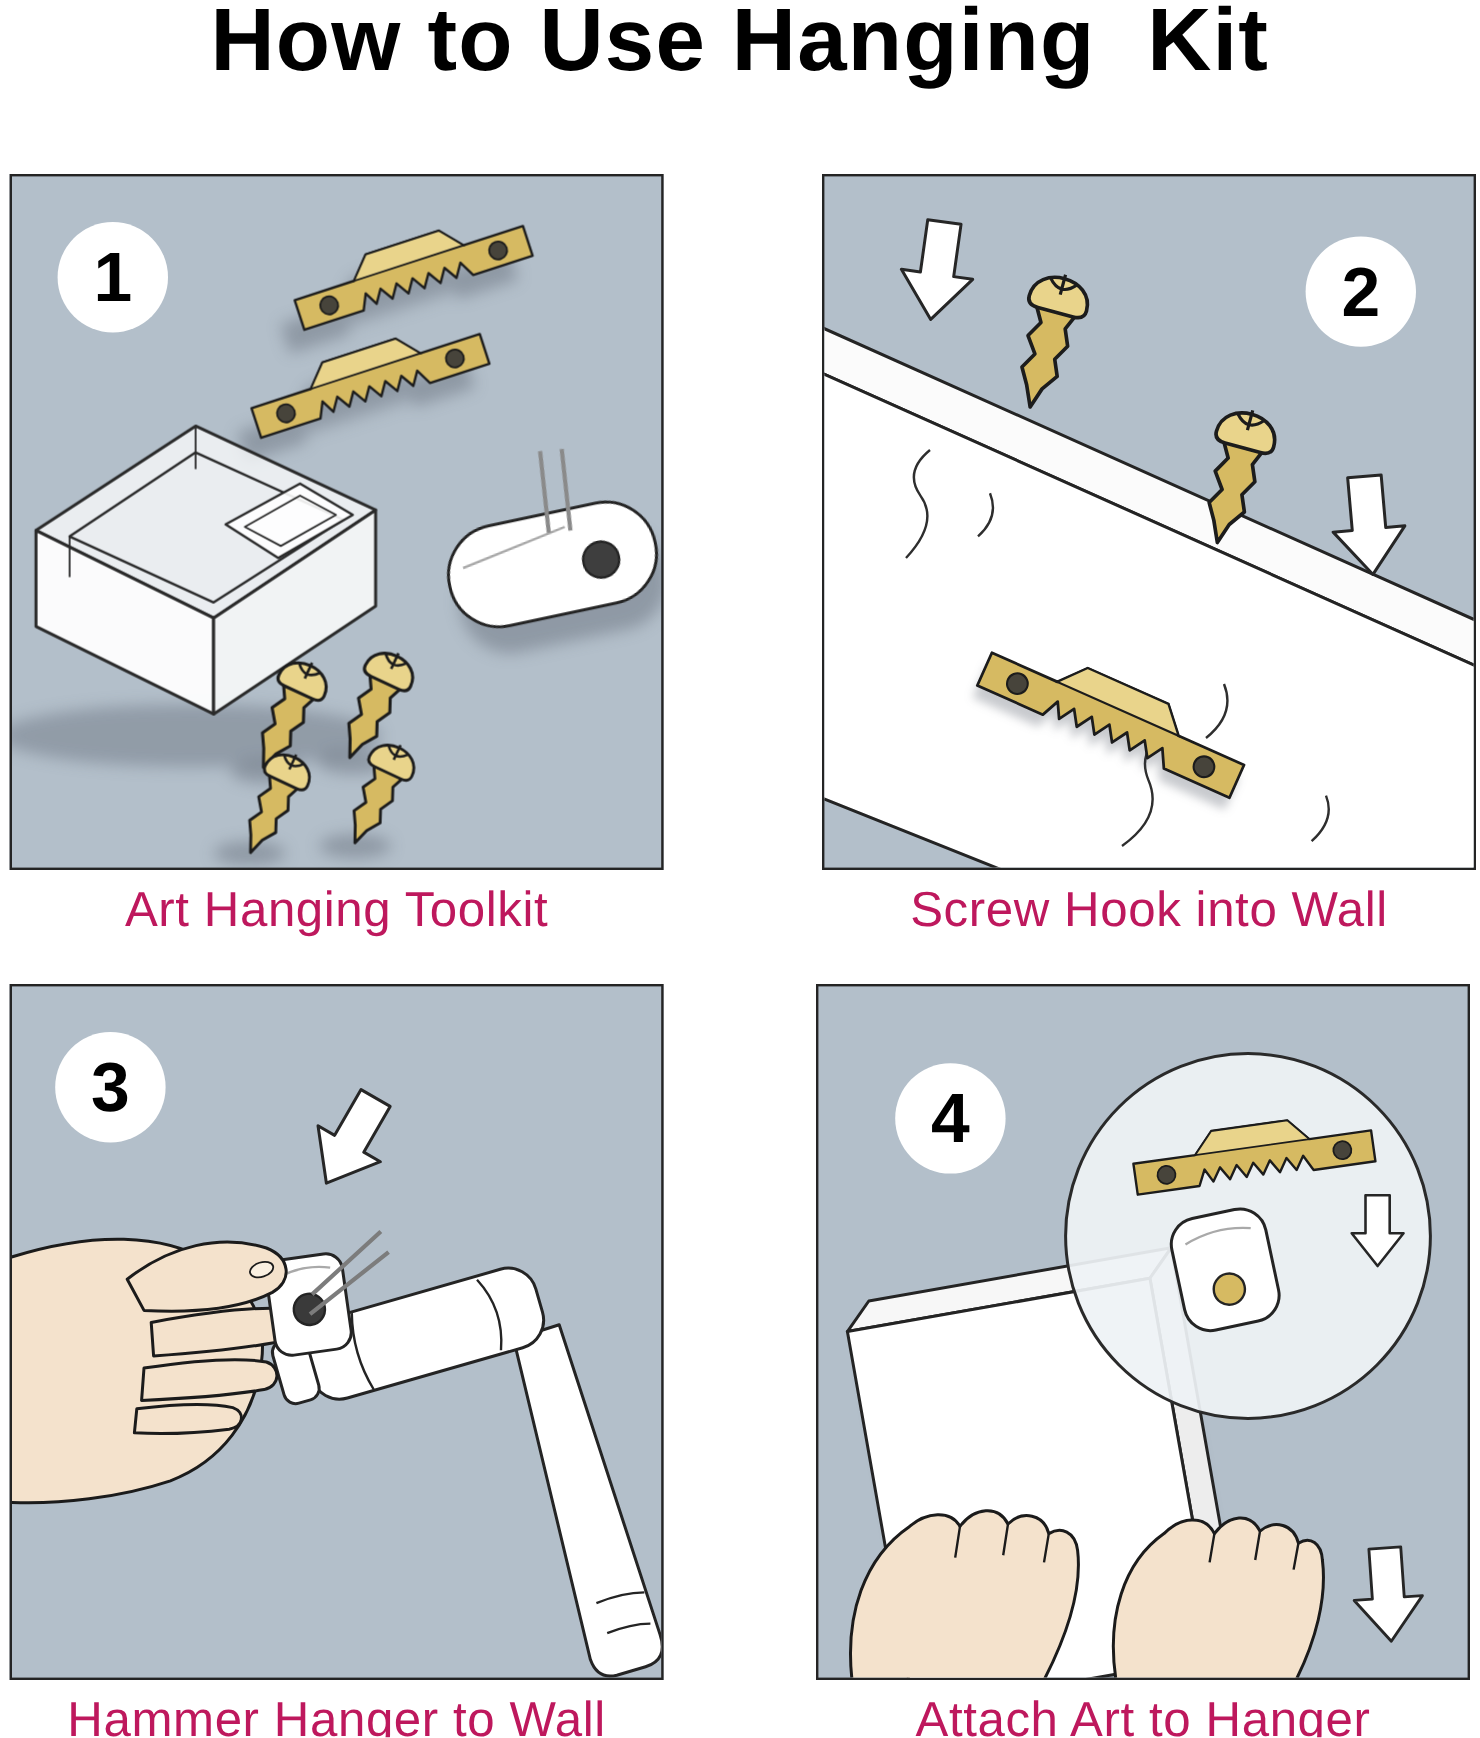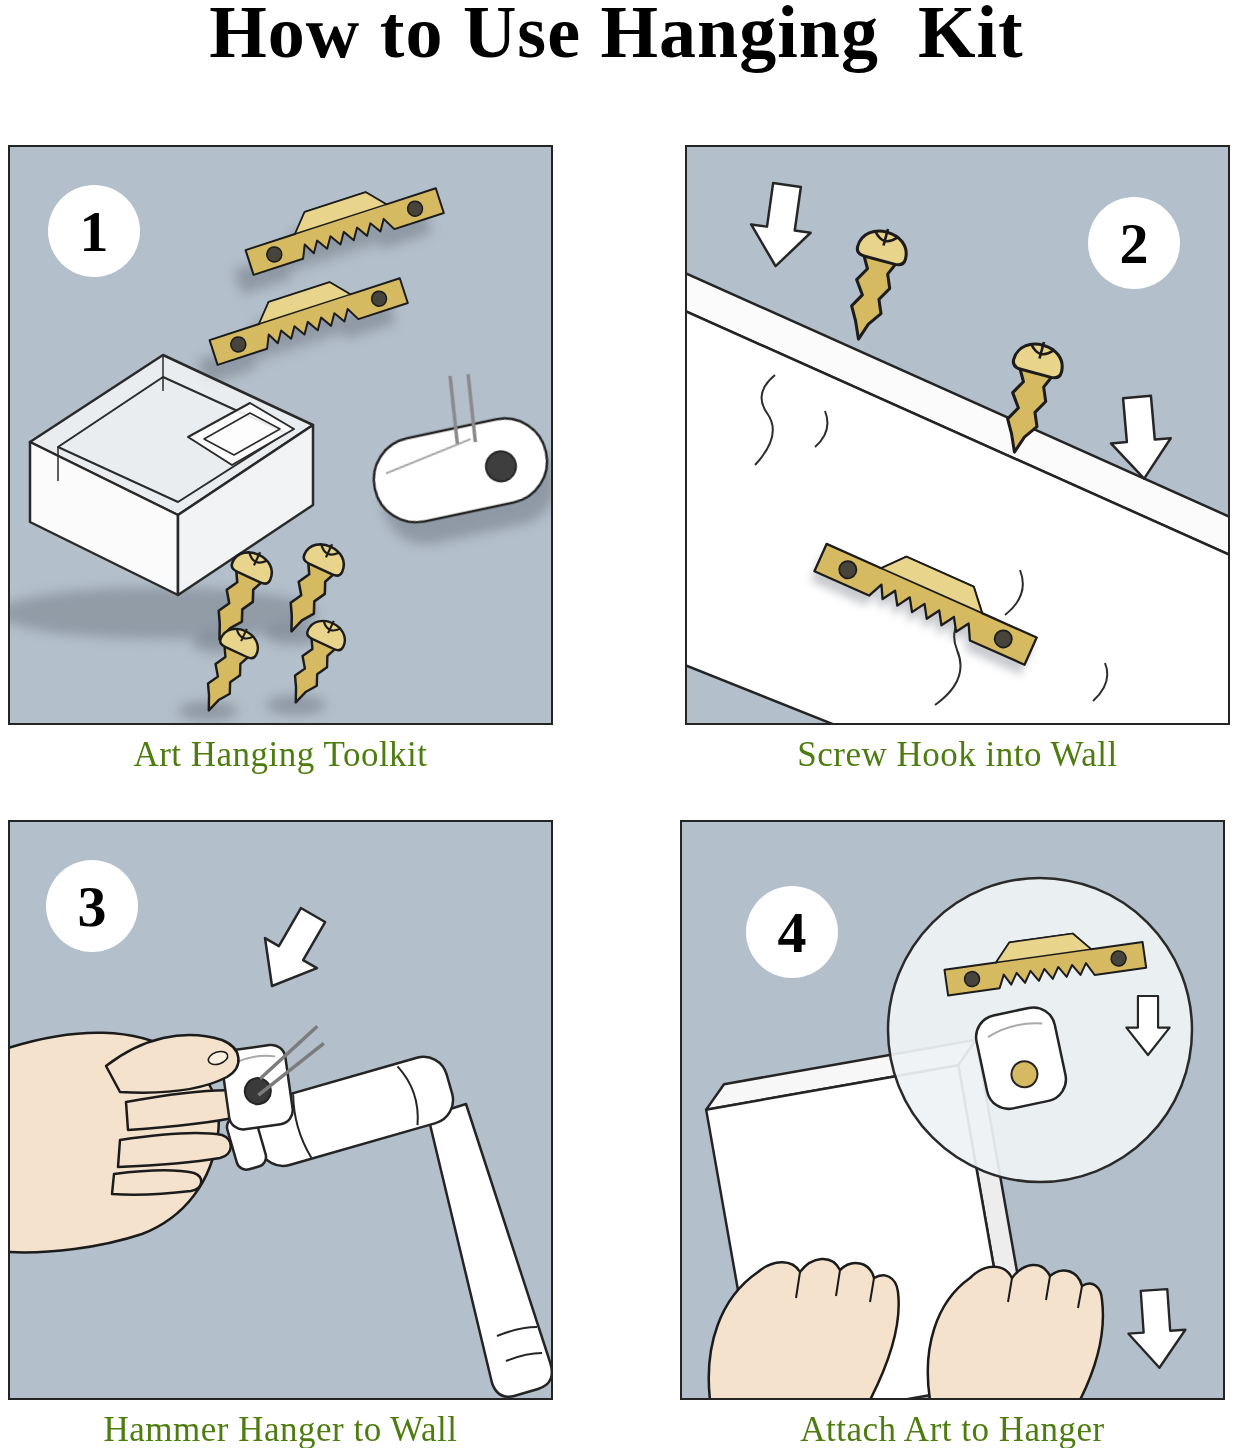--- a/index.html
+++ b/index.html
@@ -1,26 +1,26 @@
 <!DOCTYPE html>
 <html><head>
 <meta charset="utf-8">
 <style>
   html,body{margin:0;padding:0;background:#ffffff;}
-  .page{position:relative;width:1233px;height:1448px;background:#ffffff;font-family:Liberation Serif, serif;overflow:hidden;border-radius:11px;}
+  .page{position:relative;width:1233px;height:1448px;background:#ffffff;font-family:Liberation Sans, sans-serif;overflow:hidden;border-radius:11px;}
   .title{position:absolute;top:-10px;left:0;width:100%;text-align:center;font-size:74px;font-weight:700;color:#000000;margin:0;white-space:pre-wrap;letter-spacing:1px;}
   figure.panel{position:absolute;margin:0;}
   .panel-art{position:relative;width:545px;height:580px;background:#b3bfca;border:2px solid #242424;box-sizing:border-box;overflow:hidden;}
   svg.illus{position:absolute;left:-2px;top:-2px;display:block;}
   .badge{position:absolute;width:92px;height:92px;border-radius:50%;background:#ffffff;display:flex;align-items:center;justify-content:center;font-size:58px;font-weight:700;color:#000000;}
   .badge-tl{left:38px;top:38px;}
   .badge-tr{right:48px;top:50px;}
   .badge-p3{left:36px;top:38px;}
   .badge-p4{left:64px;top:64px;}
-  figcaption{margin-top:10px;width:545px;text-align:center;font-size:35px;color:#4d7c0f;letter-spacing:0.5px;}
+  figcaption{margin-top:10px;width:545px;text-align:center;font-size:41px;color:#be185d;letter-spacing:0.5px;}
   #panel-1{left:8px;top:145px;}
   #panel-2{left:685px;top:145px;}
   #panel-3{left:8px;top:820px;}
   #panel-4{left:680px;top:820px;}
 </style>
 </head>
 <body>
 
 <div class="page">
 

